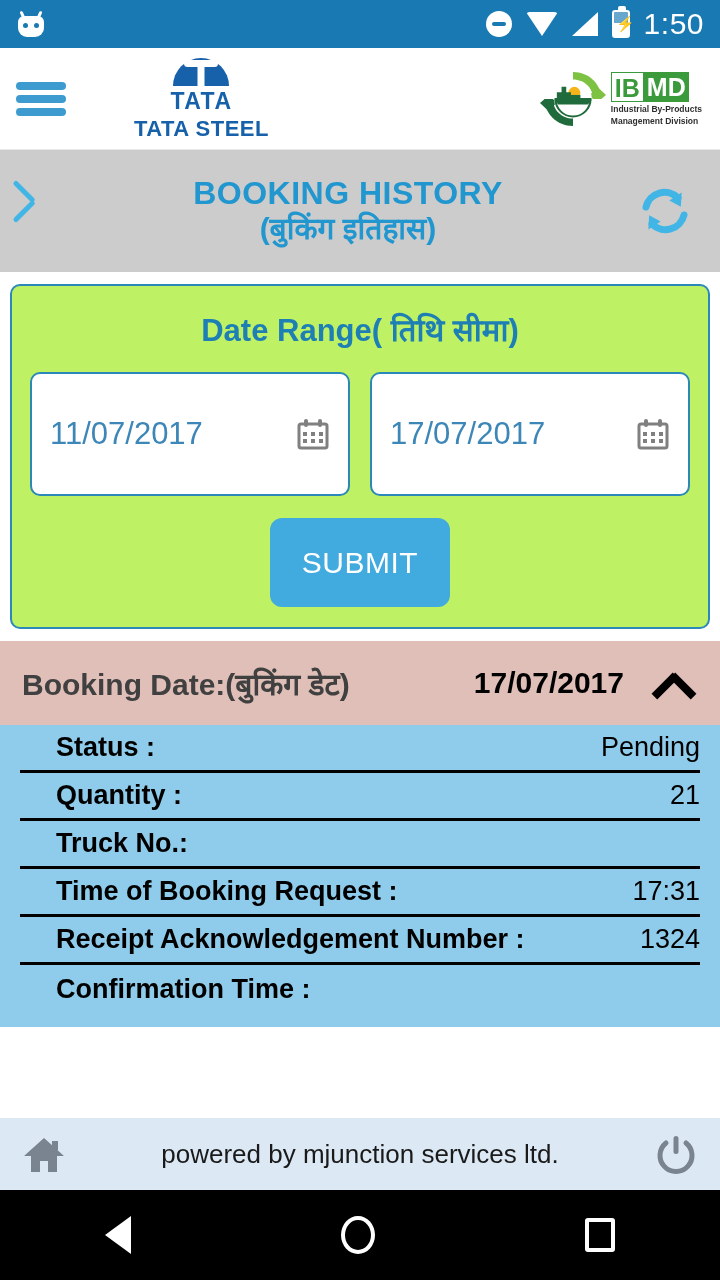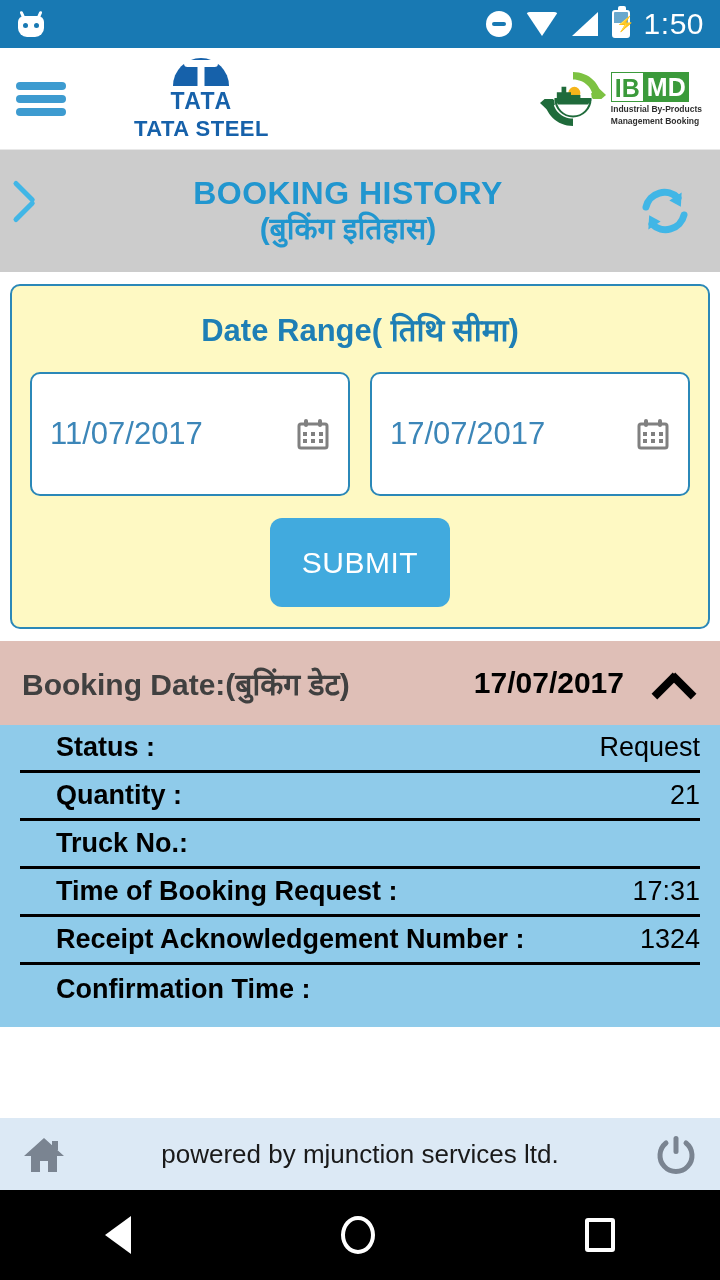--- a/index.html
+++ b/index.html
@@ -198,21 +198,21 @@
   .title-hi {
     font-size: 30px; font-weight: bold; color: #2196CF;
   }
   .refresh-icon { width: 58px; height: 58px; cursor: pointer; }
 
   
   .filter-card {
     margin: 12px 10px 0 10px;
     border: 2px solid #2B88B8;
     border-radius: 10px;
-    background: #fef9c3;
+    background: #bef264;
     padding: 22px 18px 20px 18px;
   }
   .daterange-title {
     text-align: center;
     font-size: 31px;
     font-weight: bold;
     color: #1E7FB5;
     margin-bottom: 22px;
   }
   .date-row { display: flex; gap: 20px; }
@@ -388,21 +388,21 @@
         <path d="M26 46 L26 36 L33 36 L33 28 L40 28 L40 36 L47 36 L47 46 Z" fill="#1F6B3B"></path>
         <rect x="47" y="40" width="14" height="6" fill="#1F6B3B"></rect>
         <path d="M22 47 L78 47 L72 54 L28 54 Z" fill="#1F6B3B"></path>
       </svg>
       <div class="ibmd-text">
         <div class="ibmd-letters">
           <div class="ibmd-ib">IB</div>
           <div class="ibmd-md">MD</div>
         </div>
         <div class="ibmd-sub">Industrial By-Products</div>
-        <div class="ibmd-sub">Management Booking</div>
+        <div class="ibmd-sub">Management Division</div>
       </div>
     </div>
   </div>
 
   <div class="titlebar">
     <div class="back-chevron"></div>
     <div class="title-wrap">
       <div class="title-en">BOOKING HISTORY</div>
       <div class="title-hi">(बुकिंग इतिहास)</div>
     </div>
@@ -457,21 +457,21 @@
 
   <div class="booking-head">
     <span class="label">Booking Date:(बुकिंग डेट)</span>
     <span class="date">17/07/2017</span>
     <span class="collapse-chevron"></span>
   </div>
 
   <div class="details">
     <div class="detail-row">
       <span class="k">Status :</span>
-      <span class="v">Request</span>
+      <span class="v">Pending</span>
     </div>
     <div class="detail-row">
       <span class="k">Quantity :</span>
       <span class="v">21</span>
     </div>
     <div class="detail-row">
       <span class="k">Truck No.:</span>
       <span class="v"></span>
     </div>
     <div class="detail-row">

